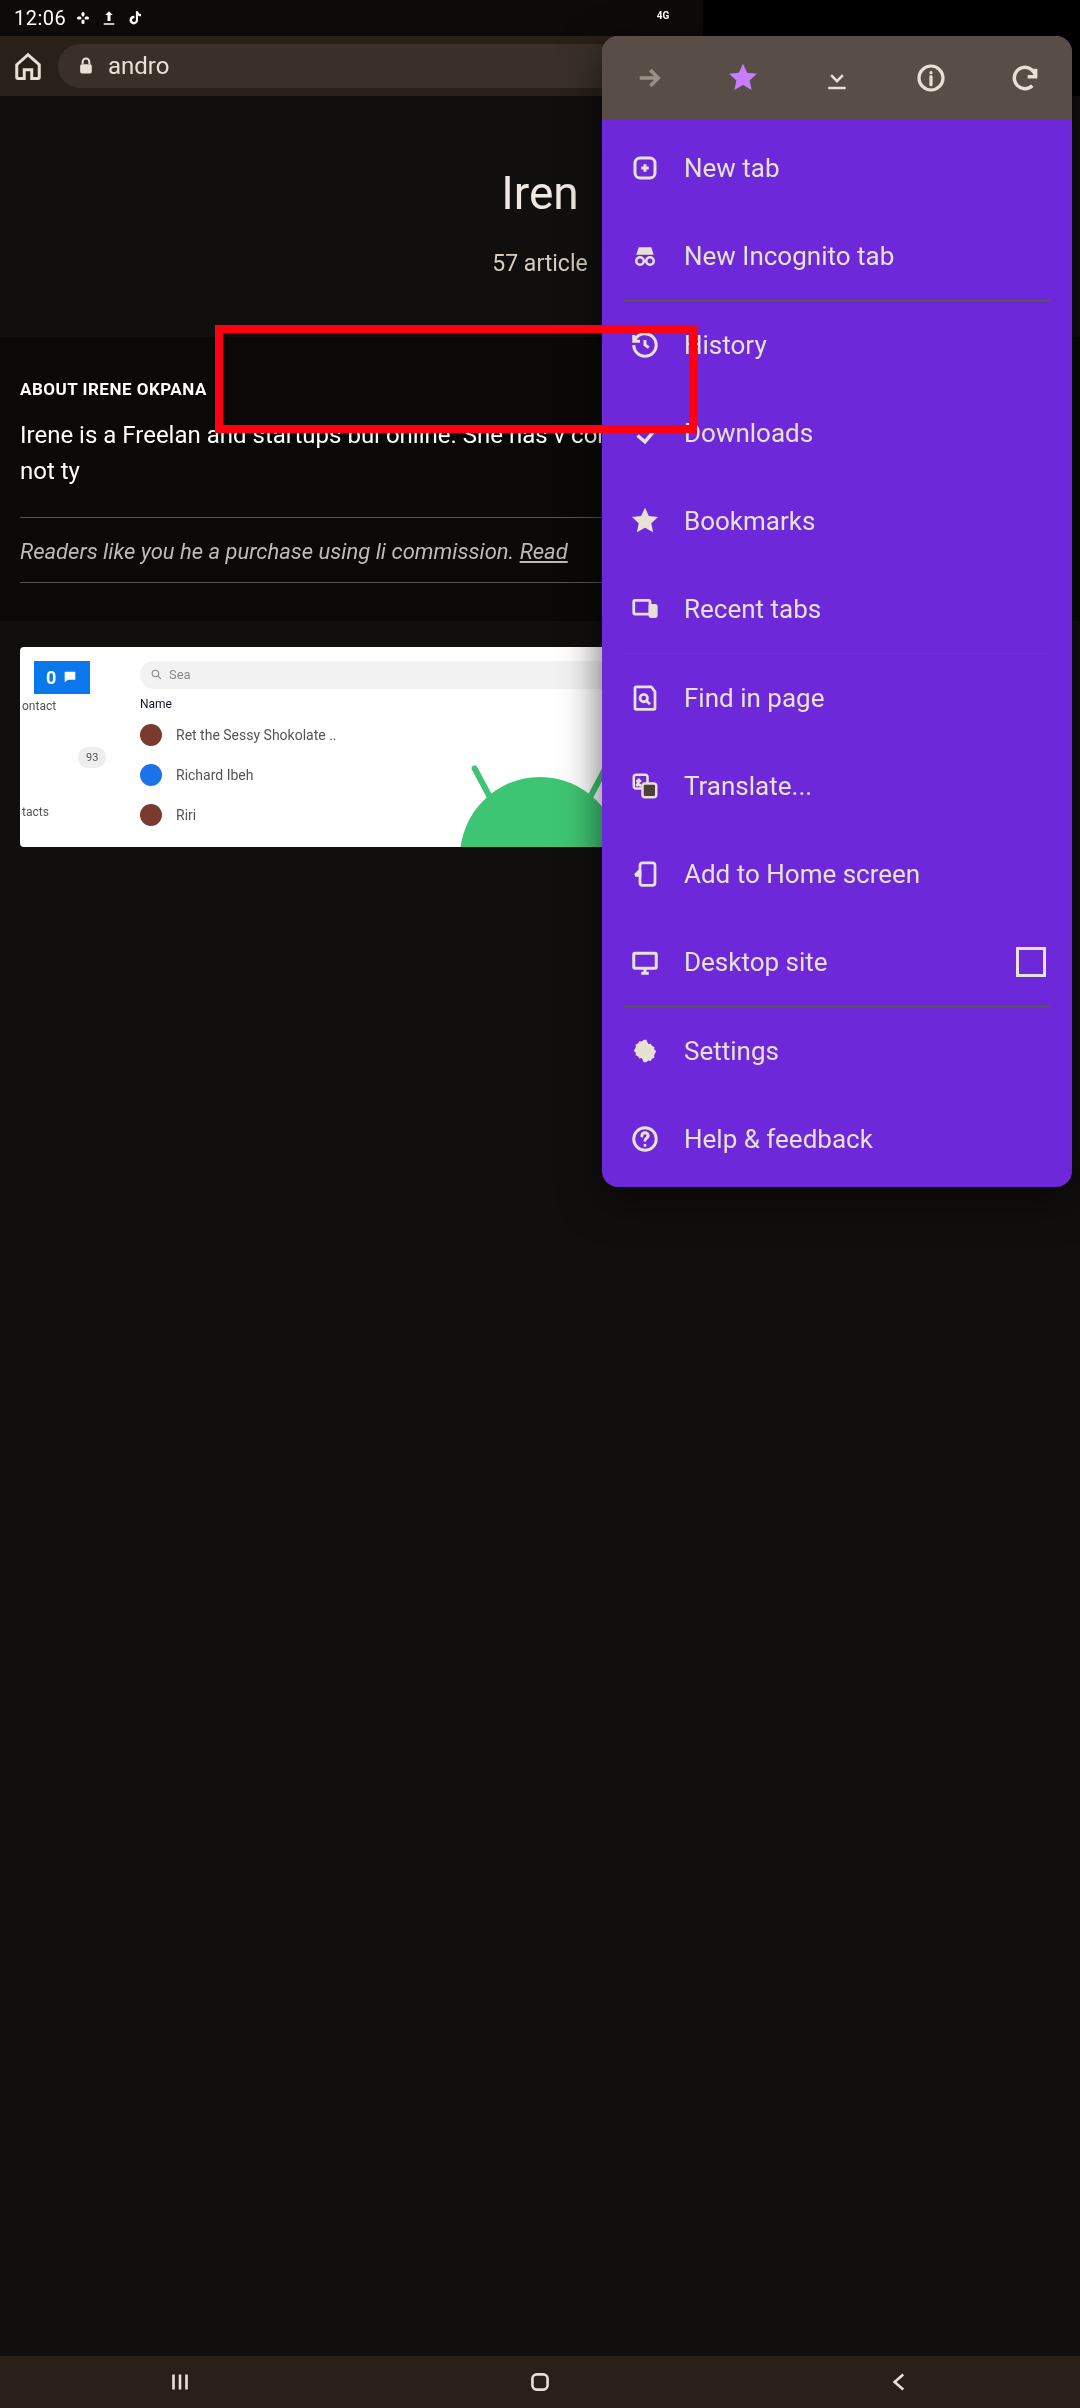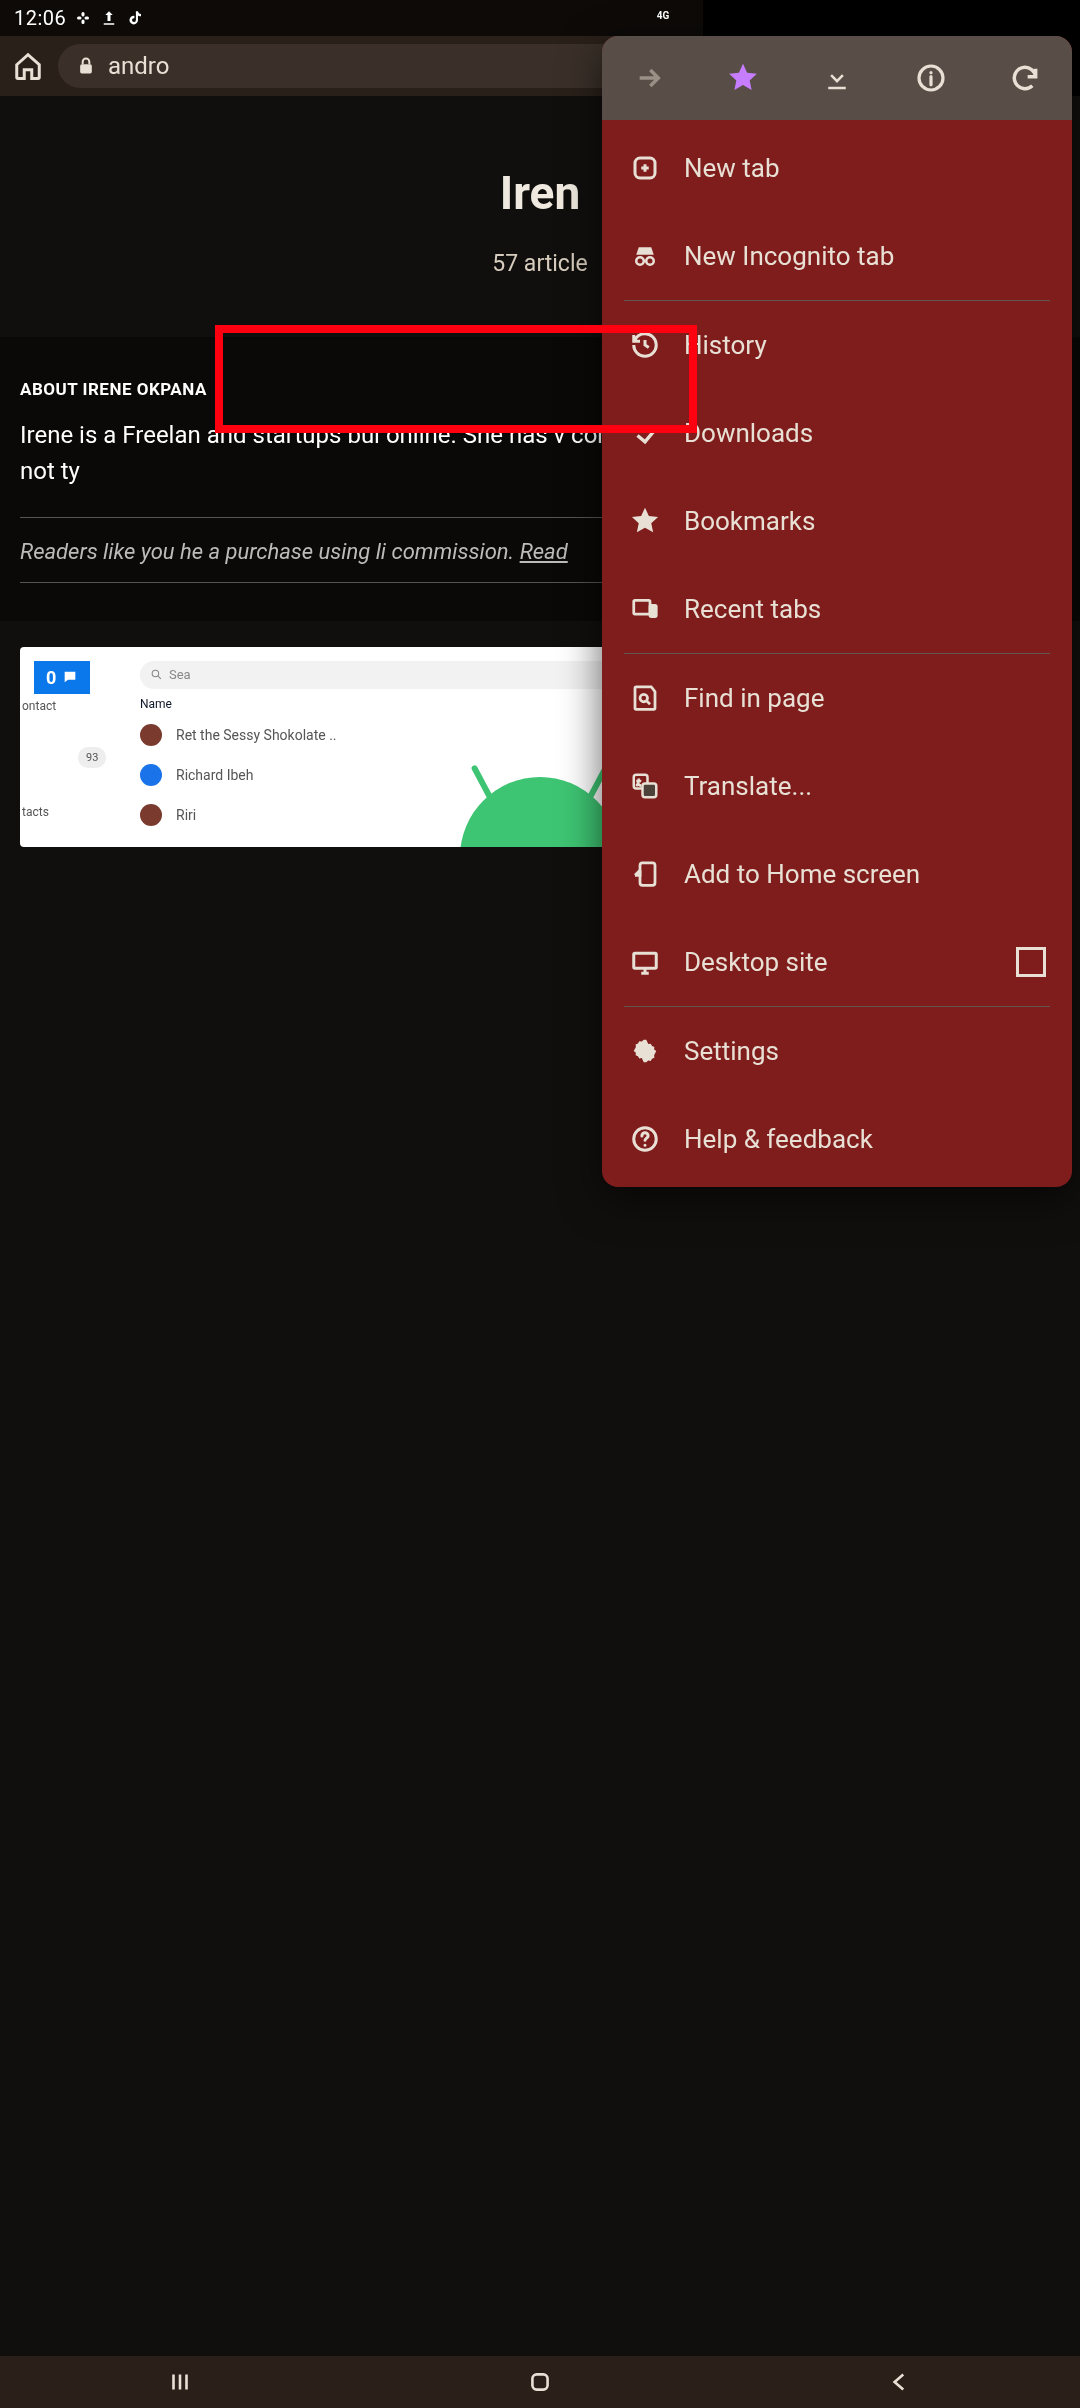--- a/index.html
+++ b/index.html
@@ -16,21 +16,21 @@
   
   .browser-bar { height: 60px; background: #2a201a; display: flex; align-items: center; padding: 0 10px; gap: 12px; }
   .home-btn { width: 36px; height: 36px; display: flex; align-items: center; justify-content: center; color: #e8e0d4; }
   .url-pill { flex: 1; background: #3a3029; height: 44px; border-radius: 22px; display: flex; align-items: center; padding: 0 18px; gap: 12px; color: #e8e0d4; font-size: 24px; overflow: hidden; }
   .lock-ic { width: 20px; height: 20px; flex-shrink: 0; }
   .url-text { white-space: nowrap; overflow: hidden; }
   
   
   .page-bg { position: absolute; top: 96px; left: 0; right: 0; bottom: 52px; background: #110f0e; overflow: hidden; }
   .hero { padding: 70px 40px 60px; text-align: center; color: #efe9df; }
-  .hero-title { font-size: 46px; font-weight: 700; margin-bottom: 30px; }
+  .hero-title { font-size: 46px; font-weight: 400; margin-bottom: 30px; }
   .hero-sub { font-size: 23px; color: #d7cdbe; }
   .section { padding: 20px 20px; }
   .sec-label { font-size: 17px; font-weight: 700; letter-spacing: 0.5px; color: #fff; margin-bottom: 18px; }
   .body-text { font-size: 24px; line-height: 1.5; color: #fff; }
   .divider-thin { height: 1px; background: #555; margin: 28px 0 18px; }
   .disclosure { font-size: 22px; font-style: italic; color: #bbb; line-height: 1.45; }
   .disclosure u { text-decoration: underline; }
   
   
   .card { margin: 26px 20px 0; background: #fff; border-radius: 4px; height: 200px; position: relative; overflow: hidden; }
@@ -38,21 +38,21 @@
   .card .row { position: absolute; left: 120px; right: 20px; height: 36px; display: flex; align-items: center; gap: 14px; color: #555; font-size: 14px; }
   .card .row .av { width: 22px; height: 22px; border-radius: 50%; }
   .card .blur { background: #ccc; width: 90px; height: 14px; border-radius: 4px; filter: blur(2px); margin-left: auto; }
   .android-head { position: absolute; bottom: -10px; left: 50%; transform: translateX(-50%); width: 190px; height: 100px; }
   .android-head .dome { width: 160px; height: 80px; background: #3ec573; border-radius: 80px 80px 0 0; position: absolute; bottom: 0; left: 15px; }
   .android-head .ant { width: 6px; height: 46px; background: #3ec573; border-radius: 3px; position: absolute; bottom: 48px; }
   .android-head .ant.l { left: 36px; transform: rotate(-28deg); }
   .android-head .ant.r { right: 36px; transform: rotate(28deg); }
   
   
-  .menu { position: absolute; top: 36px; right: 8px; width: 470px; background: #7f1d1d; border-radius: 16px; box-shadow: 0 12px 40px rgba(0,0,0,.6); overflow: hidden; }
+  .menu { position: absolute; top: 36px; right: 8px; width: 470px; background: #6d28d9; border-radius: 16px; box-shadow: 0 12px 40px rgba(0,0,0,.6); overflow: hidden; }
   .menu-top { display: flex; align-items: center; justify-content: space-around; height: 84px; background: #594e47; }
   .top-ic { width: 40px; height: 40px; display: flex; align-items: center; justify-content: center; color: #e8e0d4; }
   .star-filled { color: #c77dff; }
   .menu-list { padding: 4px 0; }
   .menu-item { display: flex; align-items: center; gap: 22px; padding: 0 26px; height: 88px; color: #e8e0d4; font-size: 26px; position: relative; }
   .menu-item .mic { width: 34px; height: 34px; display: flex; align-items: center; justify-content: center; flex-shrink: 0; }
   .menu-sep { height: 1px; background: #615650; margin: 0 22px; }
   .menu-check { width: 30px; height: 30px; border: 3px solid #e8e0d4; margin-left: auto; }
   
   

